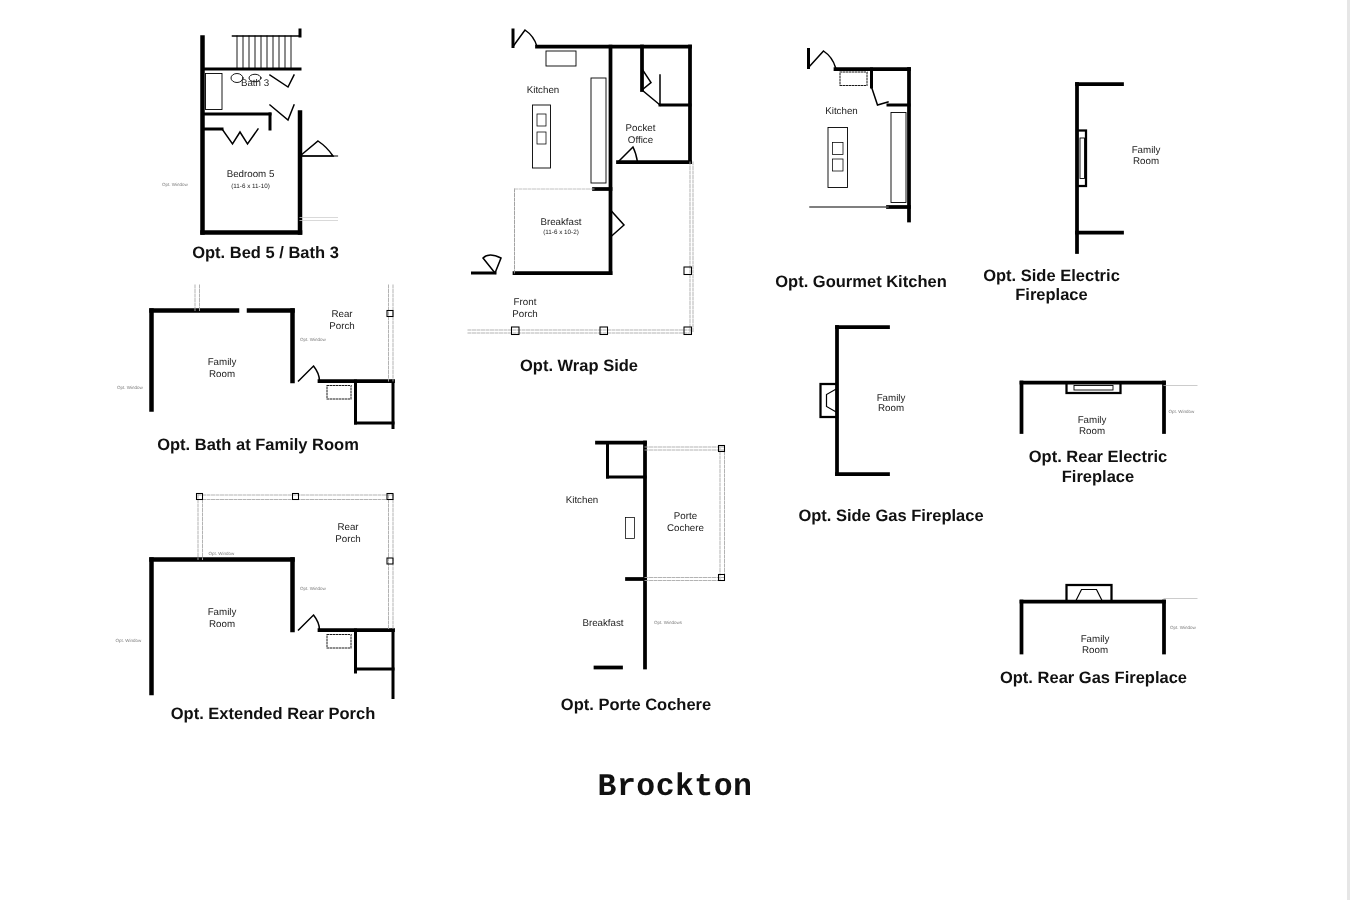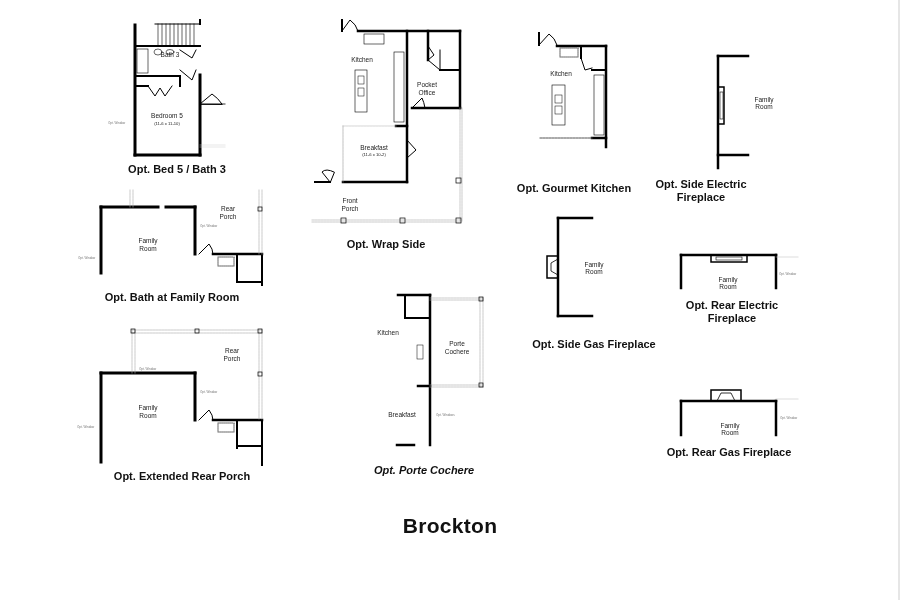--- a/index.html
+++ b/index.html
@@ -8,21 +8,21 @@
     font-family: "Liberation Sans", "DejaVu Sans", sans-serif; color: #111;
   }
   .edge { position: absolute; right: 0; top: 0; width: 2px; height: 600px; background: #e6e6e6; }
   .plans { position: absolute; left: 0; top: 0; width: 900px; height: 600px; }
   .caption {
     position: absolute; font-size: 11px; font-weight: bold; text-align: center; line-height: 13px;
     white-space: nowrap; transform: translateX(-50%); color: #111;
   }
   .title {
     position: absolute; left: 450px; transform: translateX(-50%); text-align: left;
-    font-size: 21px; font-weight: bold; letter-spacing: 0.3px; line-height: 26px; color: #111;
+    font-size: 21px; font-weight: bold; letter-spacing: 0.3px; line-height: 26px; color: #111; font-family: Liberation Mono, monospace;
   }
   svg text { font-family: "Liberation Sans", "DejaVu Sans", sans-serif; fill: #222; }
   .room { font-size: 6.5px; text-anchor: middle; }
   .dim { font-size: 4.2px; text-anchor: middle; }
   .tiny { font-size: 3px; fill: #777; }
 </style>
 </head>
 <body>
 
 <div class="edge"></div>
@@ -266,21 +266,21 @@
 </svg>
 
 <div class="caption" style="left:177px; top:163px;text-align:right;">Opt. Bed 5 / Bath 3</div>
 <div class="caption" style="left:386px; top:238px;">Opt. Wrap Side</div>
 <div class="caption" style="left:574px; top:146px;margin-top:36px;">Opt. Gourmet Kitchen</div>
 <div class="caption" style="left:701px; top:178px;">
   <div>Opt. Side Electric</div>
   <div>Fireplace</div>
 </div>
 <div class="caption" style="left:172px; top:291px;">Opt. Bath at Family Room</div>
-<div class="caption" style="left:424px; top:464px;font-style:italic;">Opt. Porte Cochere</div>
+<div class="caption" style="left:424px; top:464px;">Opt. Porte Cochere</div>
 <div class="caption" style="left:570px; top:338px;margin-left:24px;">Opt. Side Gas Fireplace</div>
 <div class="caption" style="left:732px; top:299px;text-align:center;">
   <div>Opt. Rear Electric</div>
   <div>Fireplace</div>
 </div>
 <div class="caption" style="left:182px; top:470px;">Opt. Extended Rear Porch</div>
 <div class="caption" style="left:729px; top:446px;">Opt. Rear Gas Fireplace</div>
 
 <div class="title" style="top:513px;">
   <div>Brockton</div>

